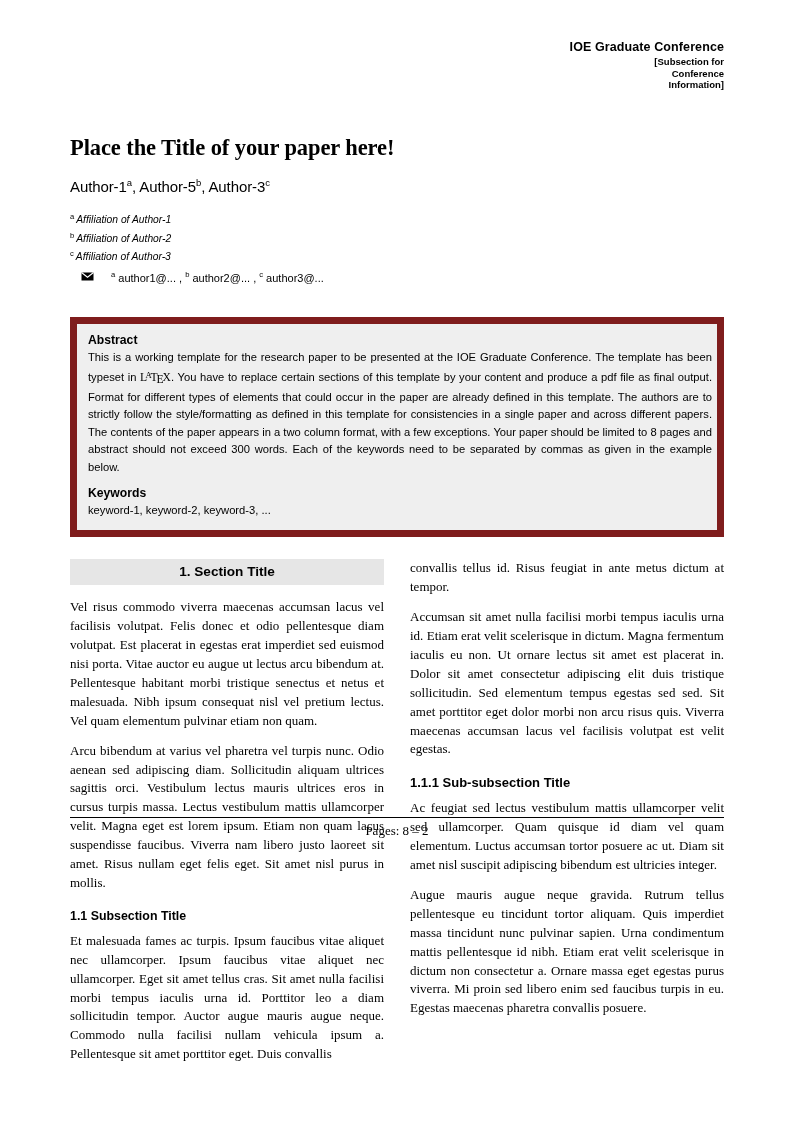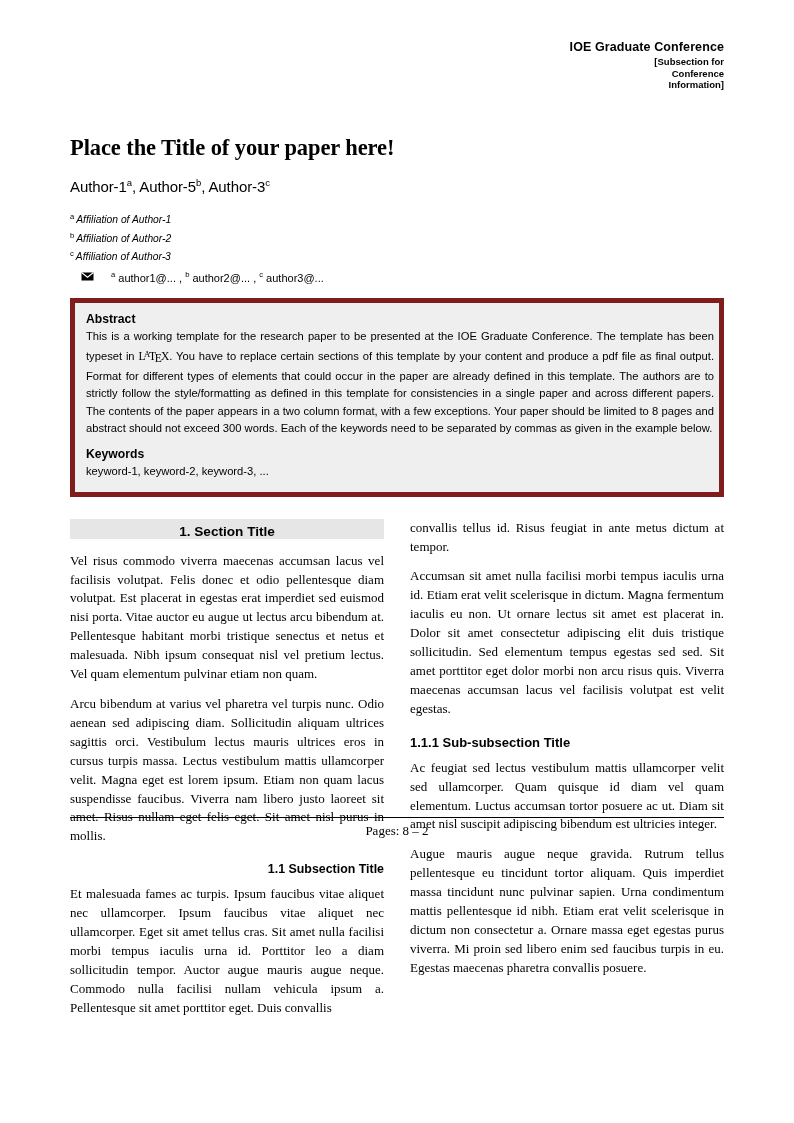--- a/index.html
+++ b/index.html
@@ -89,22 +89,22 @@
     height: 9px;
     position: relative;
     margin-right: 17px;
     flex: 0 0 auto;
   }
   .env svg { display: block; }
   .emails sup { font-size: 7.6px; }
 
   
   .abox {
-    margin-top: 12px;
-    border: 5px solid #7f1d1d;
+    margin-top: 31px;
+    border: 7px solid #7f1d1d;
     background: #efefef;
     padding: 9px 5px 11px 11px;
   }
   .abox-h {
     font-family: "Liberation Sans", sans-serif;
     font-size: 12.2px;
     font-weight: bold;
     margin-bottom: 2px;
   }
   .abox-p {
@@ -132,29 +132,28 @@
     gap: 26px;
   }
   .col { width: 314px; flex: 0 0 314px; }
 
   .sectitle {
     background: #e6e6e6;
     font-family: "Liberation Sans", sans-serif;
     font-size: 13.6px;
     font-weight: bold;
     text-align: center;
-    padding: 5px 0 0 0;
+    padding: 5px 0 6px 0;
     margin-bottom: 13px;
   }
   .subtitle {
     font-family: "Liberation Sans", sans-serif;
     font-size: 12.4px;
     font-weight: bold;
     margin: 16px 0 9px 0;
-    text-align: right;
   }
   .subsub {
     font-family: "Liberation Sans", sans-serif;
     font-size: 13px;
     font-weight: bold;
     margin: 16px 0 9px 0;
   }
   p.body {
     font-family: "Liberation Serif", serif;
     font-size: 13px;

